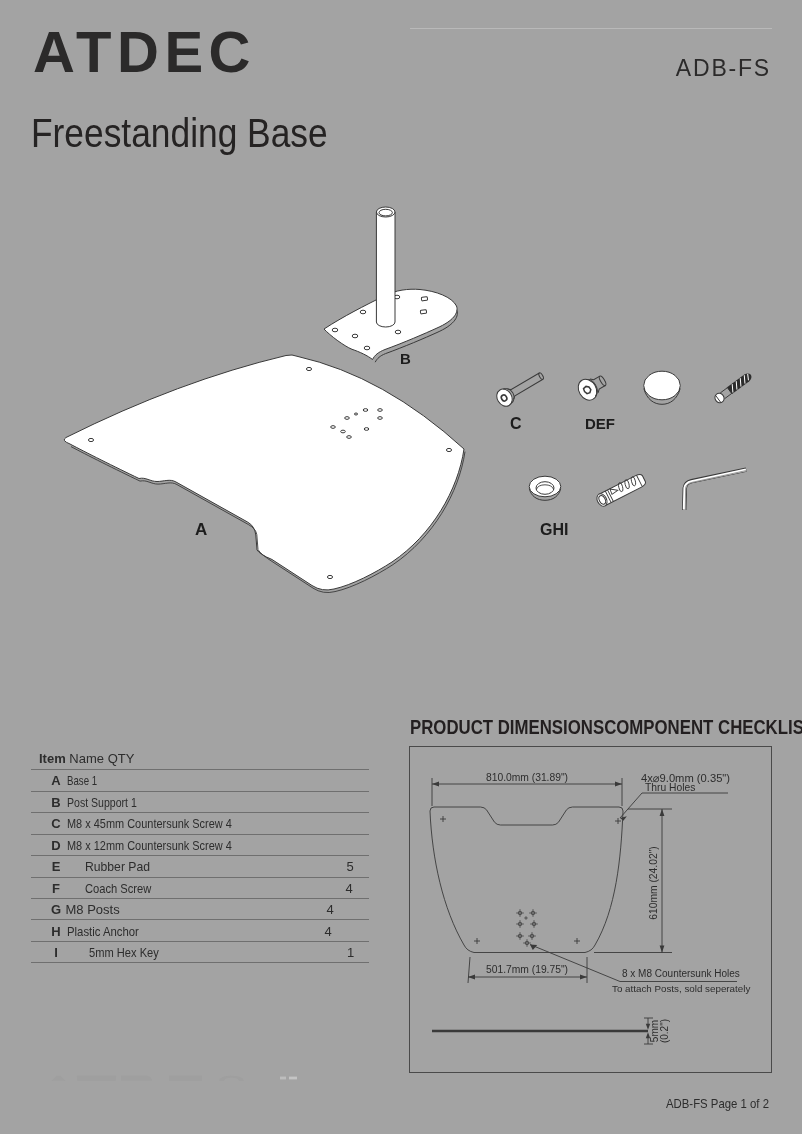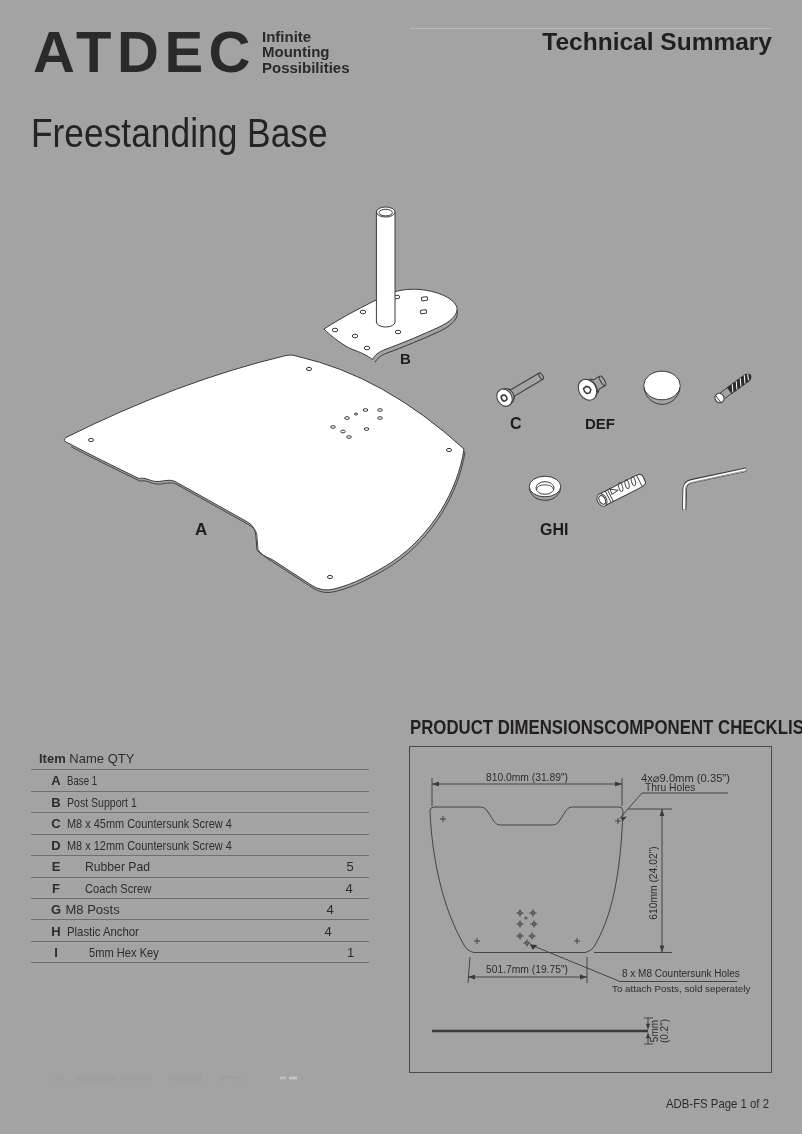--- a/index.html
+++ b/index.html
@@ -5,23 +5,22 @@
   html,body{margin:0;padding:0;}
   body{width:802px;height:1134px;background:#ffffff;font-family:"Liberation Sans",sans-serif;overflow:hidden;}
   #page{position:relative;width:802px;height:1134px;background:#a3a3a3;overflow:hidden;}
   .abs{position:absolute;}
 </style>
 </head>
 <body>
 <div id="page">
 
   <div class="abs" id="logo" style="left:33px;top:24px;font-weight:bold;color:#2b2a2a;font-size:58px;letter-spacing:5.5px;line-height:1;margin-top:-1px;">ATDEC</div>
-  <div class="abs" id="tagline" style="left:262px;top:28.5px;font-weight:bold;color:#2b2a2a;font-size:15px;line-height:15.8px;">Infinite<br>Mounting<br>Possibilities</div>
   <div class="abs" style="left:410px;top:28px;width:362px;height:1px;background:#b9b9b9;"></div>
-  <div class="abs" style="left:410px;top:30px;width:362px;text-align:right;font-weight:bold;font-size:24.5px;color:#231f20;line-height:1;">Technical Summary</div>
+  <div class="abs" style="left:410px;top:57px;width:361px;text-align:right;font-size:23px;color:#2b2a2a;line-height:1;letter-spacing:1.8px;">ADB-FS</div>
 
   <div class="abs" style="left:31px;top:113px;font-size:41px;color:#252323;line-height:1;transform:scaleX(0.862);transform-origin:0 0;white-space:nowrap;">Freestanding Base</div>
 
   <div class="abs" style="left:0;top:160px;width:802px;height:560px;">
   <svg width="802" height="560" viewBox="0 0 802 560" fill="none" stroke="#3a3a3a" stroke-width="1">
 
     <g>
       <path d="M324,169 C344,156 364,146 384,136 C396,130 408,128.5 420,129.5 C436,131 452,137 456.5,146 C459,153 453,161 437,168 C425,173.5 403,183 385,189.5 C378.5,192 374.6,195.2 372.5,199.5 C368,195.8 359.5,191.8 352,189.3 C344,186 330,175.5 324,169 Z" fill="#fff"></path>
       <path d="M457,150.5 C459,157.5 453,165.5 437,172.5 C425,178 403,187.3 385.5,193.6 C380,195.8 377,198.6 375.2,202.2" fill="none"></path>
       <ellipse cx="335" cy="170" rx="2.8" ry="1.8"></ellipse>

